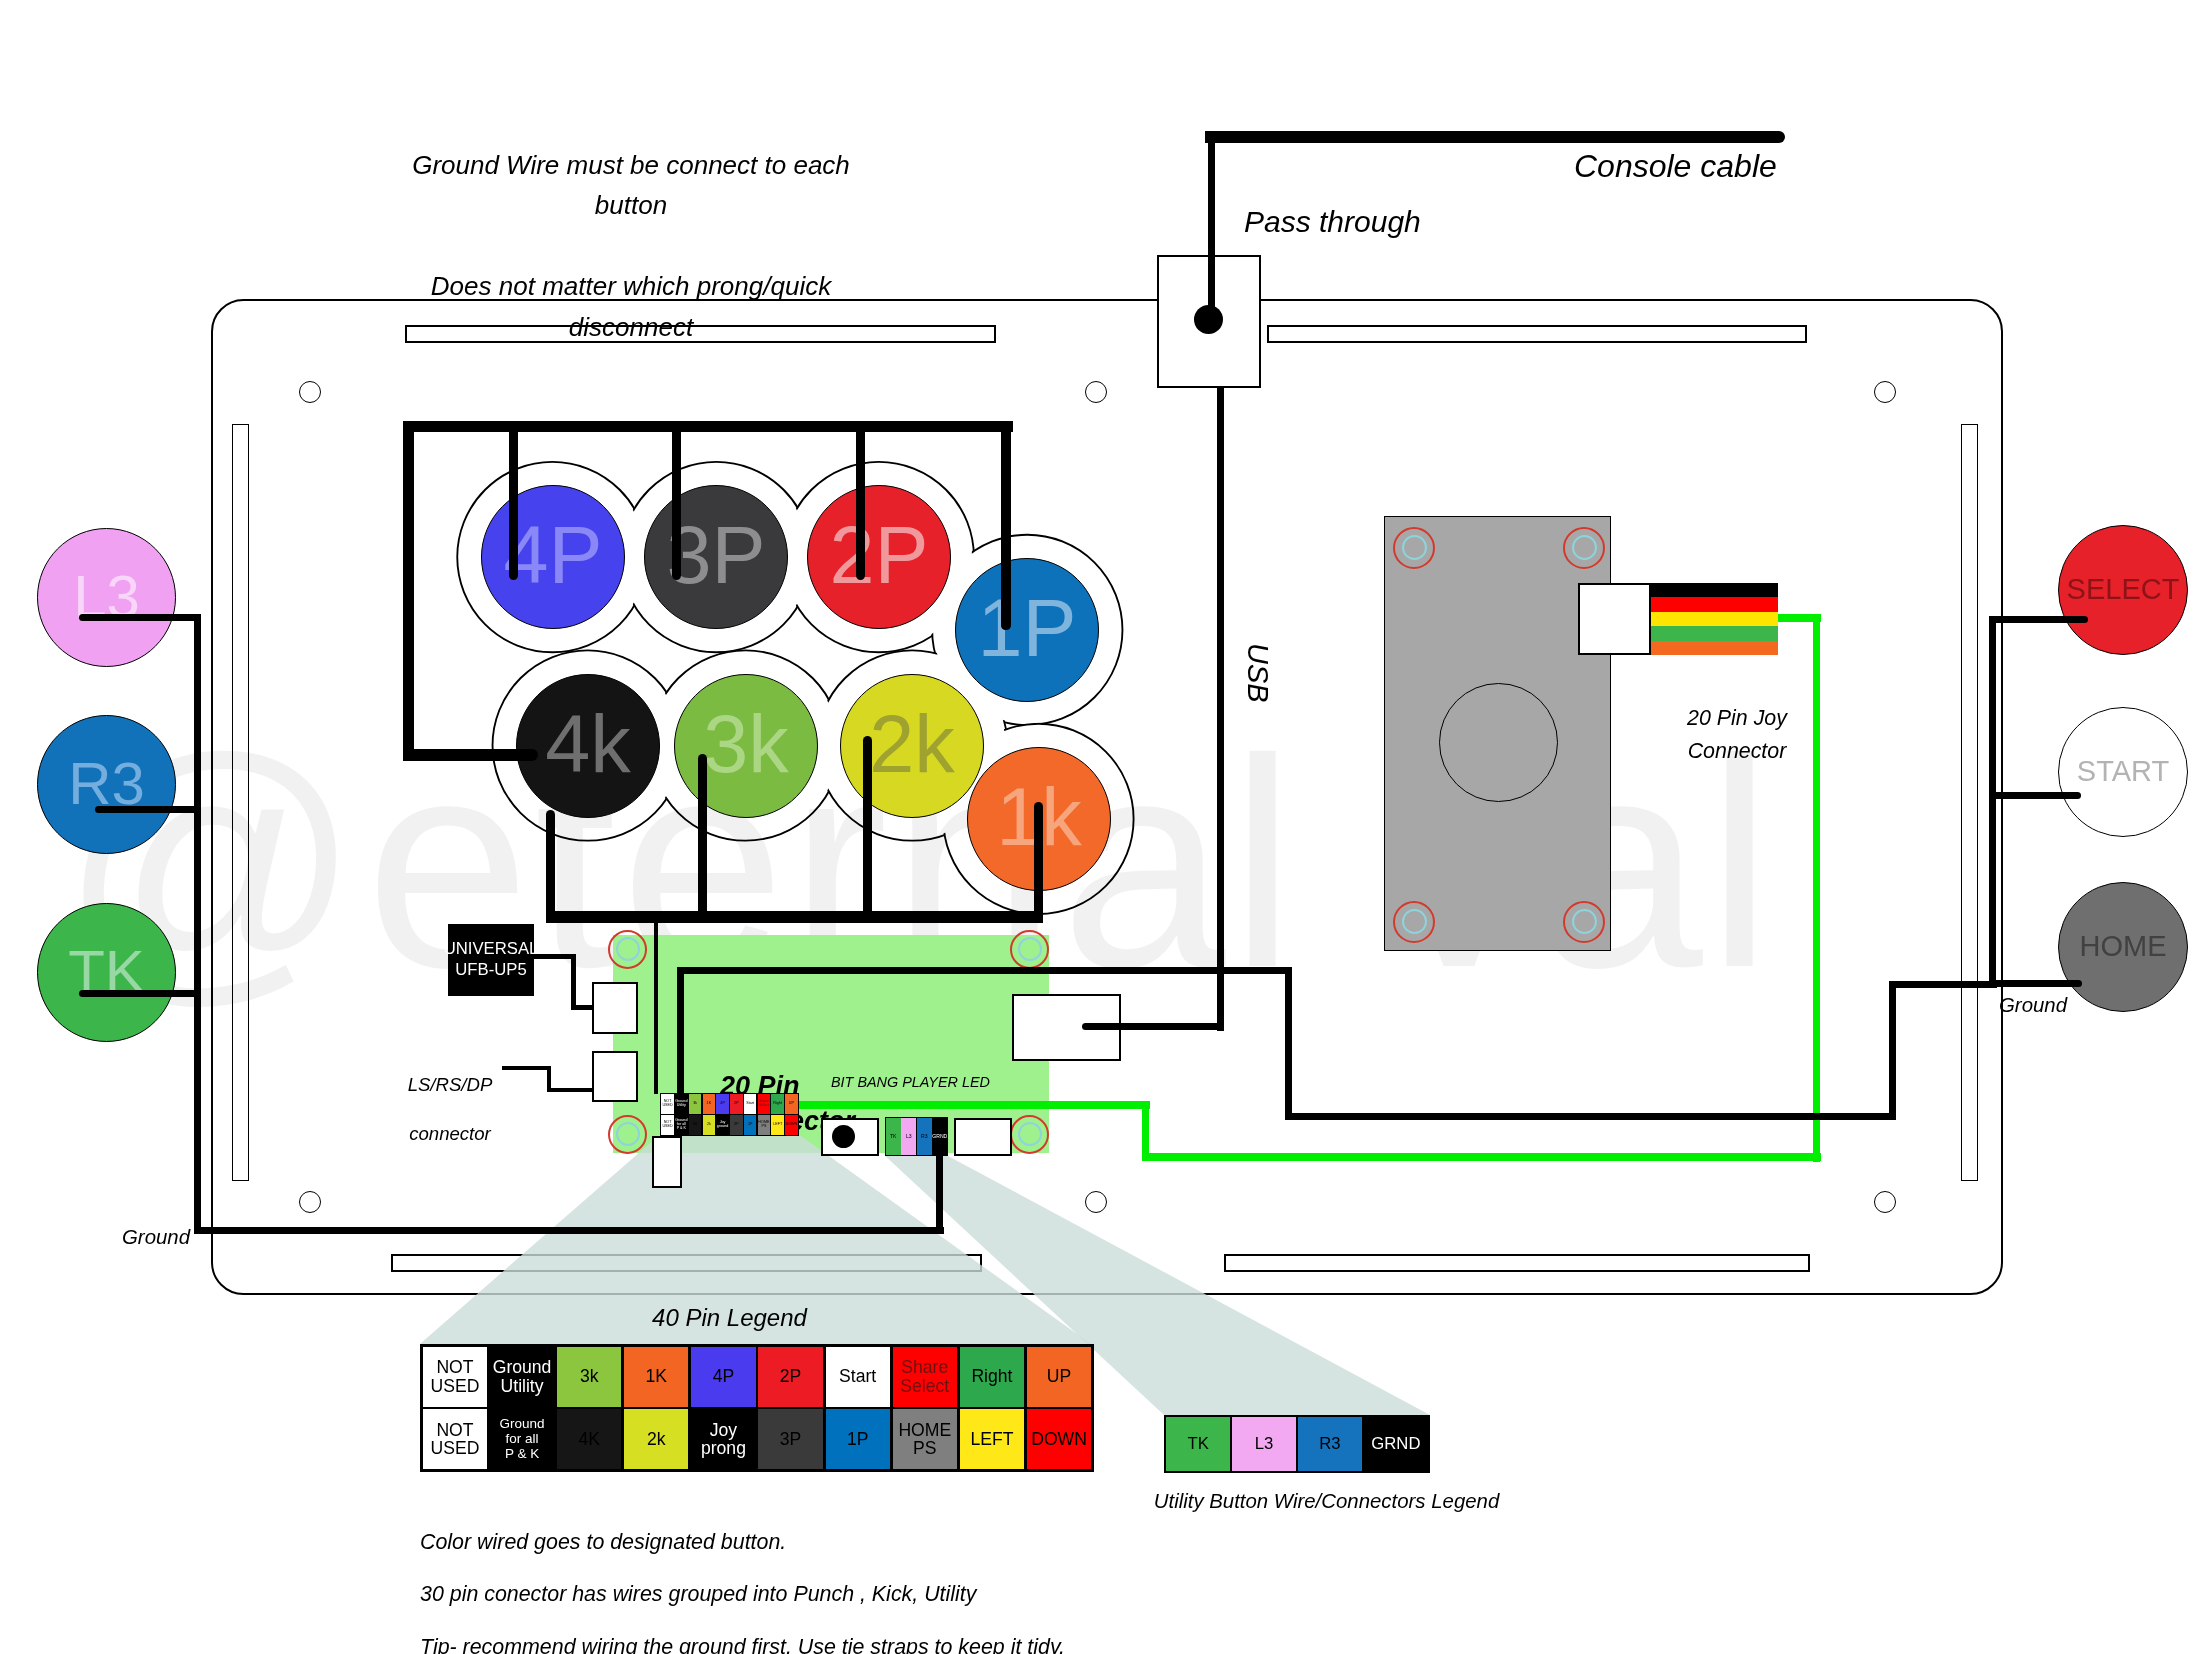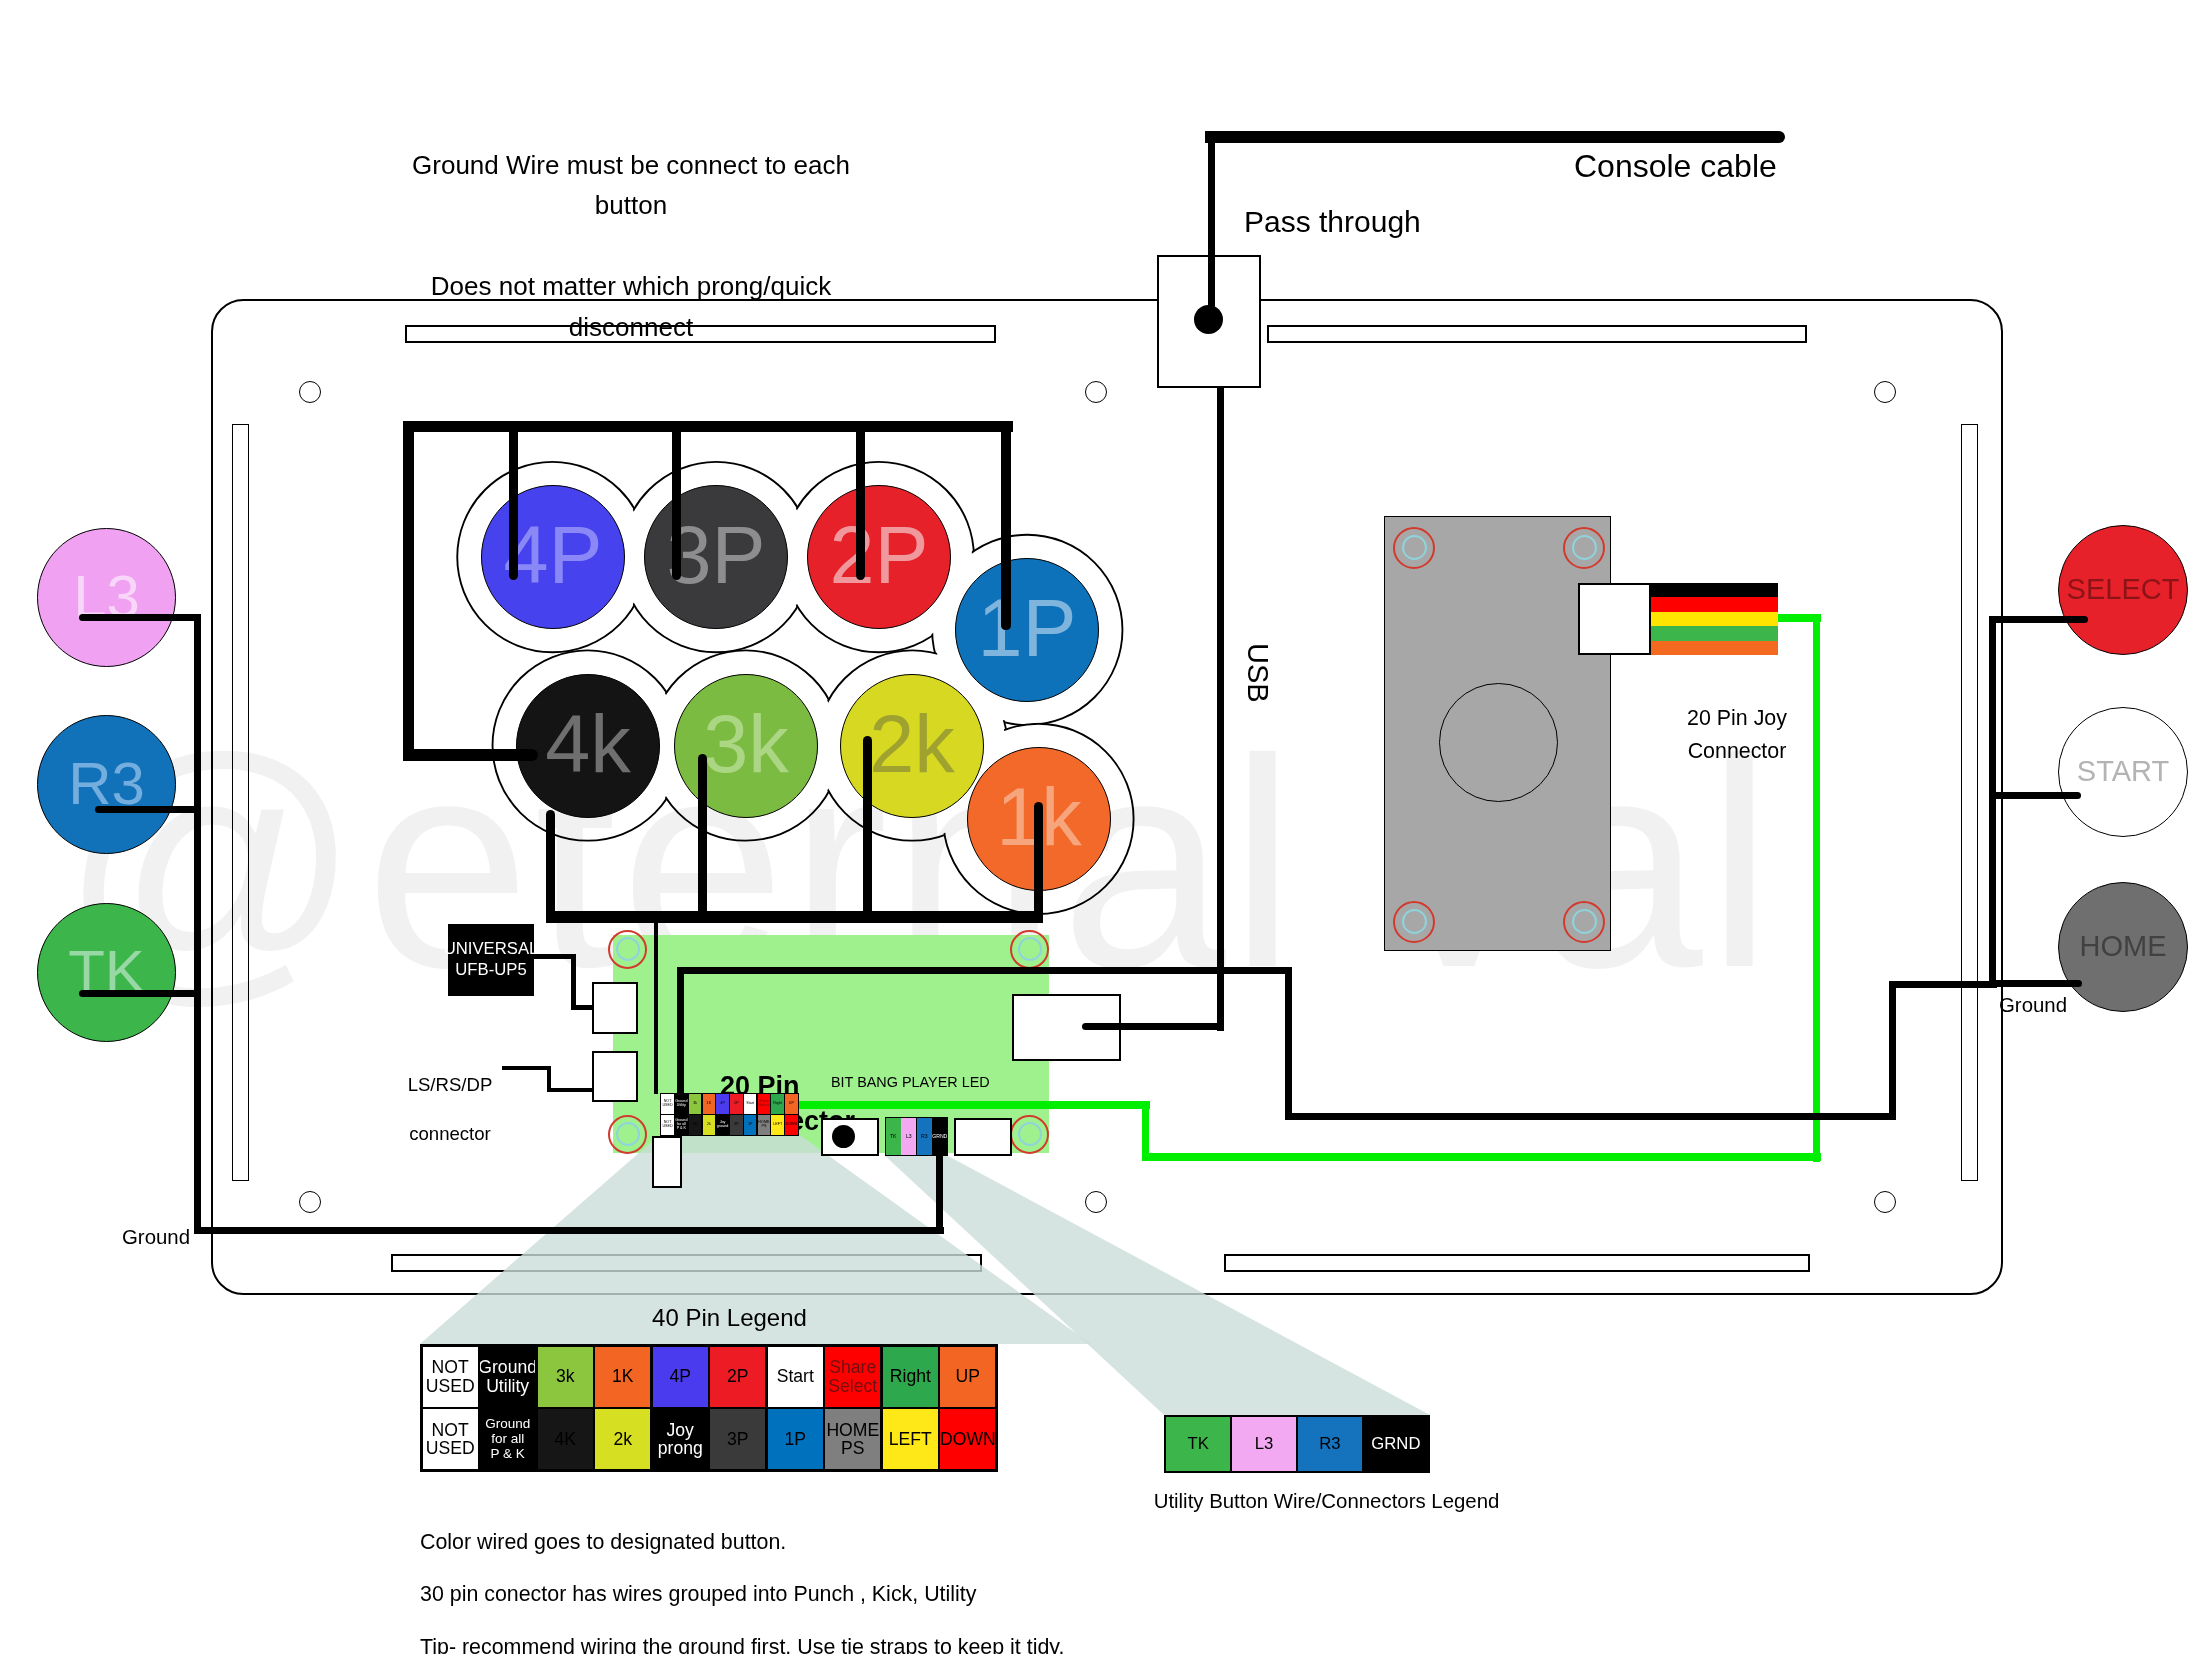--- a/index.html
+++ b/index.html
@@ -9,25 +9,25 @@
   }
   .abs{position:absolute;}
   .wire{position:absolute;background:#000;}
   .gwire{position:absolute;background:#00ef00;}
   .outline{position:absolute;border:2.3px solid #000;background:#fff;box-sizing:border-box;}
   .screw{position:absolute;border:1.9px solid #000;border-radius:50%;background:transparent;box-sizing:border-box;}
   .ring-red{position:absolute;border:2.8px solid #d23a2e;border-radius:50%;box-sizing:border-box;}
   .ring-teal{position:absolute;border:2.3px solid #8fd3db;border-radius:50%;box-sizing:border-box;}
   .btn{position:absolute;border:1.4px solid #000;border-radius:50%;display:flex;align-items:center;justify-content:center;box-sizing:border-box;font-weight:400;}
   .btn span{transform:translateY(-2%);letter-spacing:0px;}
-  .lbl{position:absolute;white-space:pre-line;}
+  .lbl{position:absolute;white-space:pre-line;font-style:italic;}
   .ctr{text-align:center;}
   .grid{position:absolute;display:grid;background:#000;box-sizing:border-box;}
   .cell{display:flex;align-items:center;justify-content:center;text-align:center;white-space:pre-line;line-height:1.05;overflow:hidden;}
-  #legend-table{left:420px;top:1344px;width:578px;height:128px;grid-template-columns:repeat(10,1fr);grid-template-rows:1fr 1fr;gap:2.8px;padding:2.8px;}
+  #legend-table{left:420px;top:1344px;width:674px;height:128px;grid-template-columns:repeat(10,1fr);grid-template-rows:1fr 1fr;gap:2.8px;padding:2.8px;}
   #legend-table .cell{font-size:17.6px;}
   #legend-table .cell.small{font-size:13.5px;line-height:1.1;}
   #pin-strip{left:660px;top:1093px;width:139px;height:43px;grid-template-columns:repeat(10,1fr);grid-template-rows:1fr 1fr;gap:1.4px;padding:1.4px;}
   #pin-strip .cell{font-size:3.7px;line-height:1;}
   #utility-legend{left:1164px;top:1415px;width:266px;height:58px;grid-template-columns:repeat(4,1fr);gap:2.3px;padding:2.3px;}
   #utility-legend .cell{font-size:16.7px;}
   #led-connector{left:885px;top:1117px;width:63px;height:39px;grid-template-columns:repeat(4,1fr);gap:0.9px;padding:0.9px;}
   #led-connector .cell{font-size:5.1px;}
   .cone{position:absolute;background:rgba(203,221,216,0.8);}
   #watermark{position:absolute;left:60px;top:692px;font-size:297px;font-weight:300;color:rgba(0,0,0,0.055);white-space:nowrap;letter-spacing:3.7px;}

